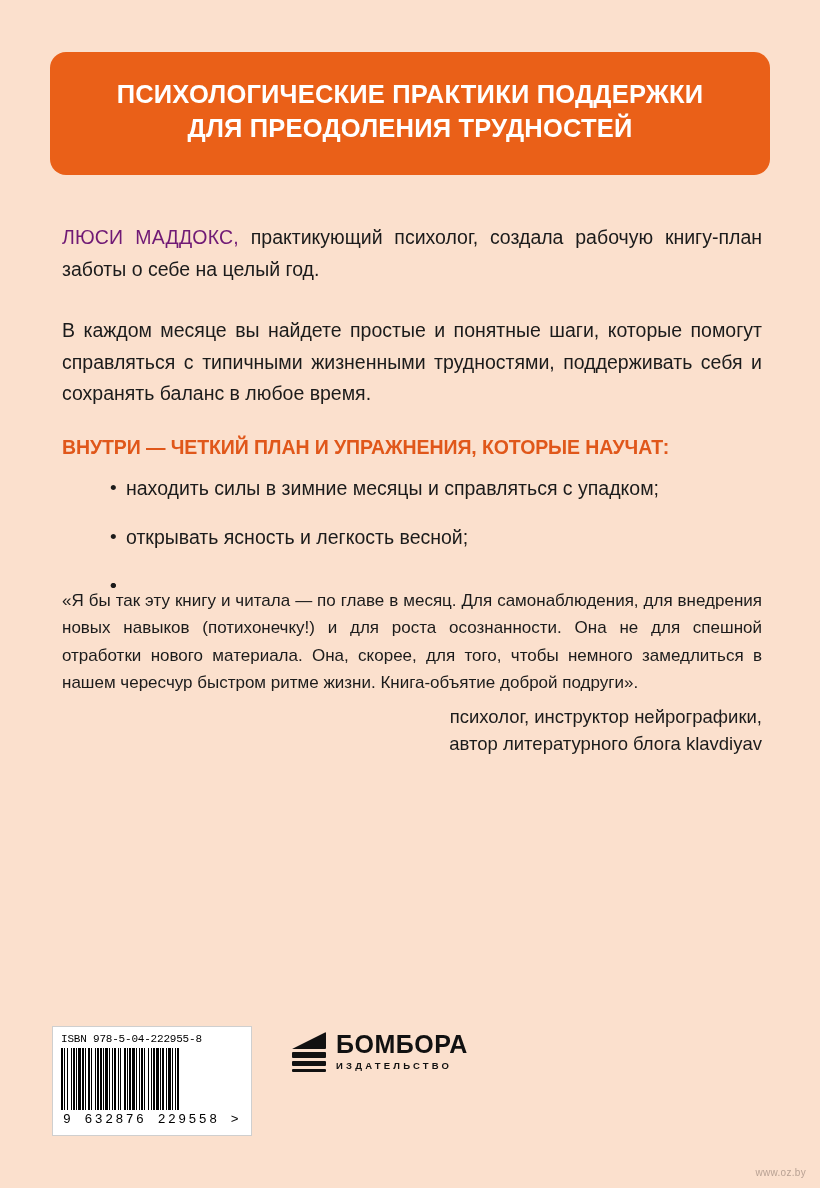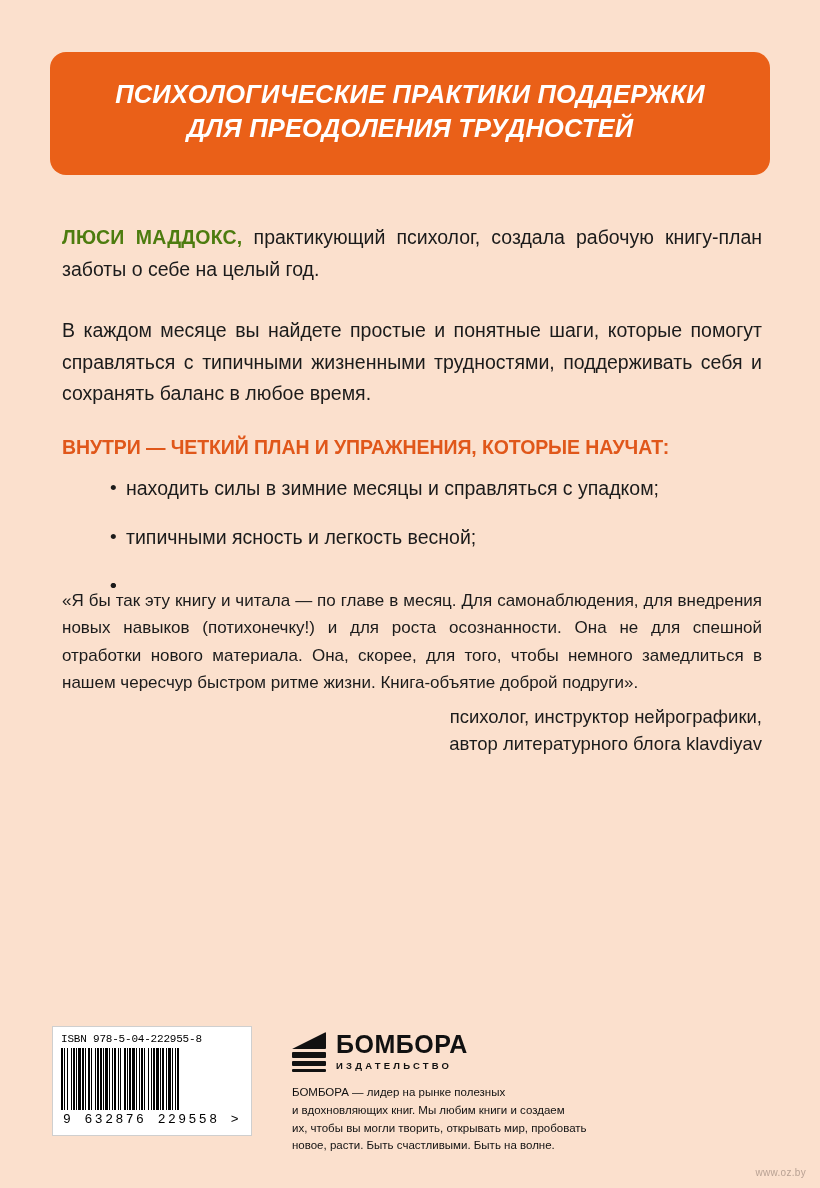--- a/index.html
+++ b/index.html
@@ -33,21 +33,20 @@
     box-sizing: border-box;
     text-align: center;
   }
   .banner-title {
     color: #ffffff;
     font-size: 25.5px;
     font-weight: bold;
     line-height: 1.32;
     letter-spacing: 0.2px;
     white-space: pre-line;
-    font-style: italic;
   }
 
   
   .content {
     position: absolute;
     left: 62px;
     top: 222px;
     width: 700px;
   }
 
@@ -55,22 +54,22 @@
     margin: 0 0 26px 0;
     font-size: 19.5px;
     line-height: 1.62;
     text-align: justify;
     color: #1b1b1b;
   }
   p.para.first {
     margin-bottom: 30px;
   }
   .author-name {
-    color: #4d7c0f;
-    font-weight: bold;
+    color: #701a75;
+    font-weight: normal;
     letter-spacing: 0.2px;
   }
 
   .subhead {
     margin: 16px 0 14px 0;
     color: #e0571a;
     font-size: 19.5px;
     font-weight: bold;
     letter-spacing: -0.1px;
   }
@@ -240,21 +239,21 @@
 
     <div class="subhead">ВНУТРИ — ЧЕТКИЙ ПЛАН И УПРАЖНЕНИЯ, КОТОРЫЕ НАУЧАТ:</div>
 
     <ul class="bullets">
       <li>
         <span class="dot">•</span>
         <span class="txt">находить силы в зимние месяцы и справляться с упадком;</span>
       </li>
       <li>
         <span class="dot">•</span>
-        <span class="txt">типичными ясность и легкость весной;</span>
+        <span class="txt">открывать ясность и легкость весной;</span>
       </li>
       <li>
         <span class="dot">•</span>
       </li>
       <li>
         <span class="dot">•</span>
       </li>
     </ul>
 
     <p class="quote">«Я бы так эту книгу и читала — по главе в месяц. Для самонаблюдения, для внедрения новых навыков (потихонечку!) и для роста осознанности. Она не для спешной отработки нового материала. Она, скорее, для того, чтобы немного замедлиться в нашем чересчур быстром ритме жизни. Книга-объятие доброй подруги».</p>
@@ -361,20 +360,16 @@
         <span></span>
           <span></span>
           <span></span>
           <span></span>
       </div>
       <div>
         <div class="pub-name">БОМБОРА</div>
         <div class="pub-sub">ИЗДАТЕЛЬСТВО</div>
       </div>
     </div>
-    <div class="pub-desc">БОМБОРА — лидер на рынке полезных
-и вдохновляющих книг. Мы любим книги и создаем
-их, чтобы вы могли творить, открывать мир, пробовать
-новое, расти. Быть счастливыми. Быть на волне.</div>
   </div>
 
   <div class="watermark">www.oz.by</div>
 </div>
 
 </body></html>

